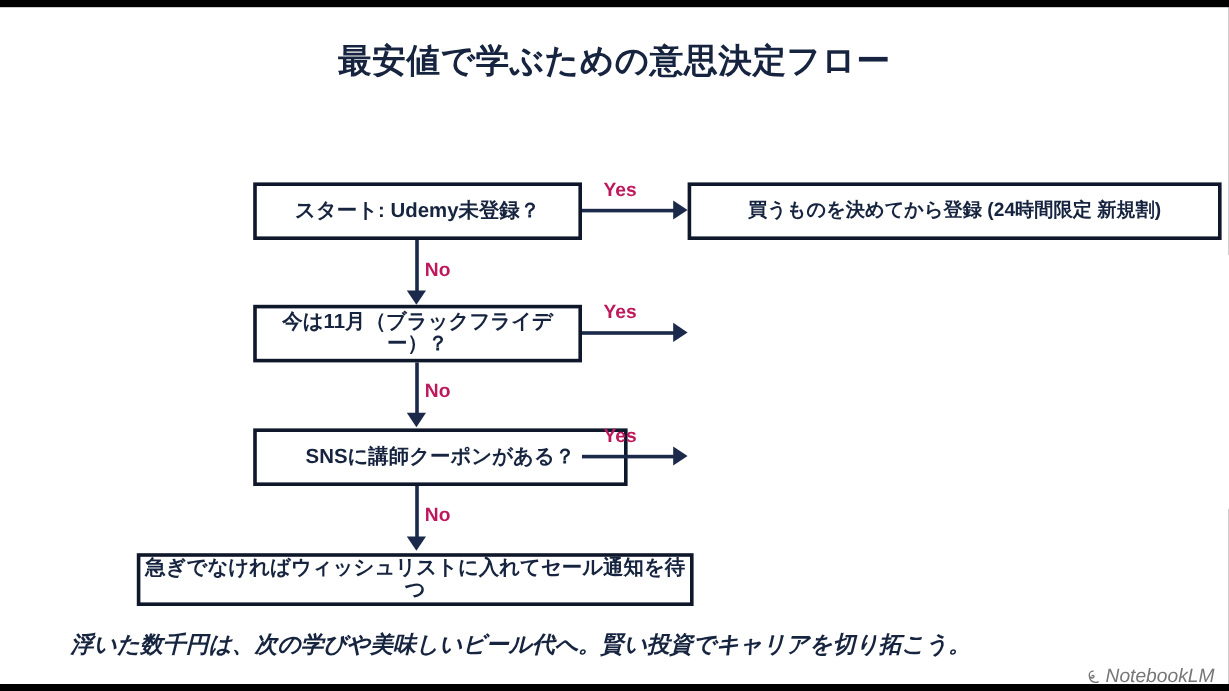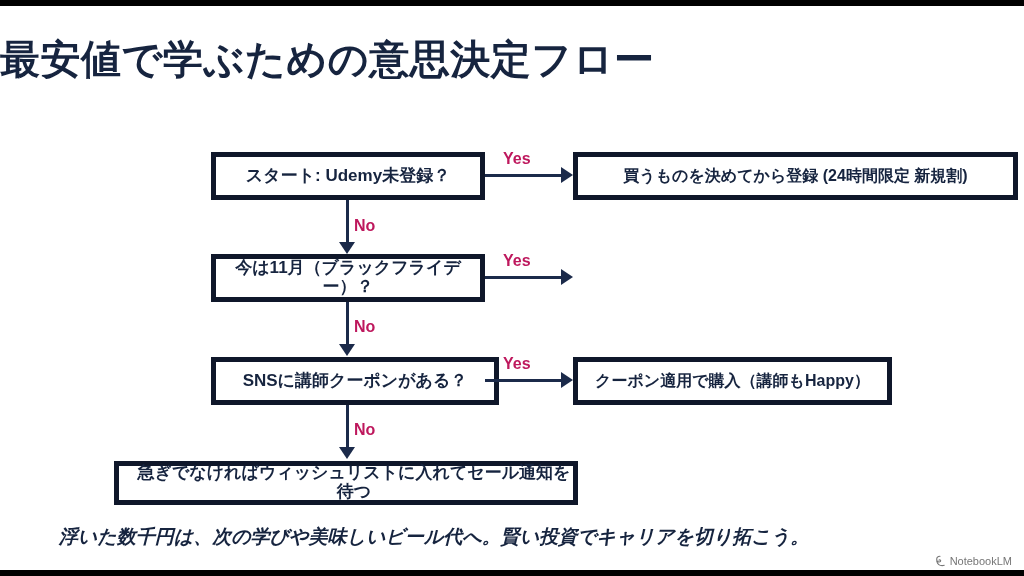--- a/index.html
+++ b/index.html
@@ -29,44 +29,44 @@
     background: #000000;
   }
   .letterbox.top { top: 0; height: 6px; }
   .letterbox.bottom { top: 570px; height: 6px; }
 
   #title {
     position: absolute;
     left: 0;
     top: 26px;
     width: 1024px;
-    text-align: left;
-    font-size: 40px;
+    text-align: center;
+    font-size: 28px;
     font-weight: bold;
     color: #16243f;
     letter-spacing: 0.5px;
     white-space: nowrap;
   }
 
   .node {
     position: absolute;
     box-sizing: border-box;
-    border: 5px solid #0f172a;
+    border: 3px solid #0f172a;
     background: #ffffff;
     color: #16243f;
     font-weight: bold;
     display: flex;
     align-items: center;
     justify-content: center;
     text-align: center;
     line-height: 1.1;
   }
   .node.decision { font-size: 17px; }
   .node.outcome  { font-size: 16px; }
-  .node.final    { font-size: 17px; padding-left: 16px; }
+  .node.final    { font-size: 17px; }
 
   
   .vline {
     position: absolute;
     width: 3px;
     background: #1b2a4a;
   }
   .hline {
     position: absolute;
     height: 3px;
@@ -110,21 +110,22 @@
   }
 
   #watermark {
     position: absolute;
     right: 12px;
     top: 549px;
     display: flex;
     align-items: center;
     gap: 4px;
     color: #767676;
-    font-size: 11px;
+    font-size: 16px;
+    font-style: italic;
   }
   #watermark svg { display: block; }
 </style>
 </head>
 <body>
 
 <div class="letterbox top"></div>
 <div class="letterbox bottom"></div>
 
 <div id="slide">
@@ -153,27 +154,24 @@
 
 
   <div class="hline" style="left:485px; top:270px; width:78px;"></div>
   <div class="arrow-right" style="left:561px; top:263px;"></div>
   <div class="edge-label" style="left:503px; top:246px;">Yes</div>
 
   <div class="vline" style="left:346px; top:296px; height:46px;"></div>
   <div class="arrow-down" style="left:339px; top:338px;"></div>
   <div class="edge-label" style="left:354px; top:312px;">No</div>
 
-  <div class="node decision" style="left:211px; top:351px; width:288px; height:48px;">
+  <div class="node decision" style="left:211px; top:351px; width:312px; height:48px;">
     <span>SNSに講師クーポンがある？</span>
   </div>
 
-  <div class="node outcome" style="left:573px; top:351px; width:319px; height:48px;">
-    <span>クーポン適用で購入（講師もHappy）</span>
-  </div>
 
   <div class="hline" style="left:485px; top:373px; width:78px;"></div>
   <div class="arrow-right" style="left:561px; top:366px;"></div>
   <div class="edge-label" style="left:503px; top:349px;">Yes</div>
 
   <div class="vline" style="left:346px; top:399px; height:46px;"></div>
   <div class="arrow-down" style="left:339px; top:441px;"></div>
   <div class="edge-label" style="left:354px; top:415px;">No</div>
 
   <div class="node final" style="left:114px; top:455px; width:464px; height:44px;">

